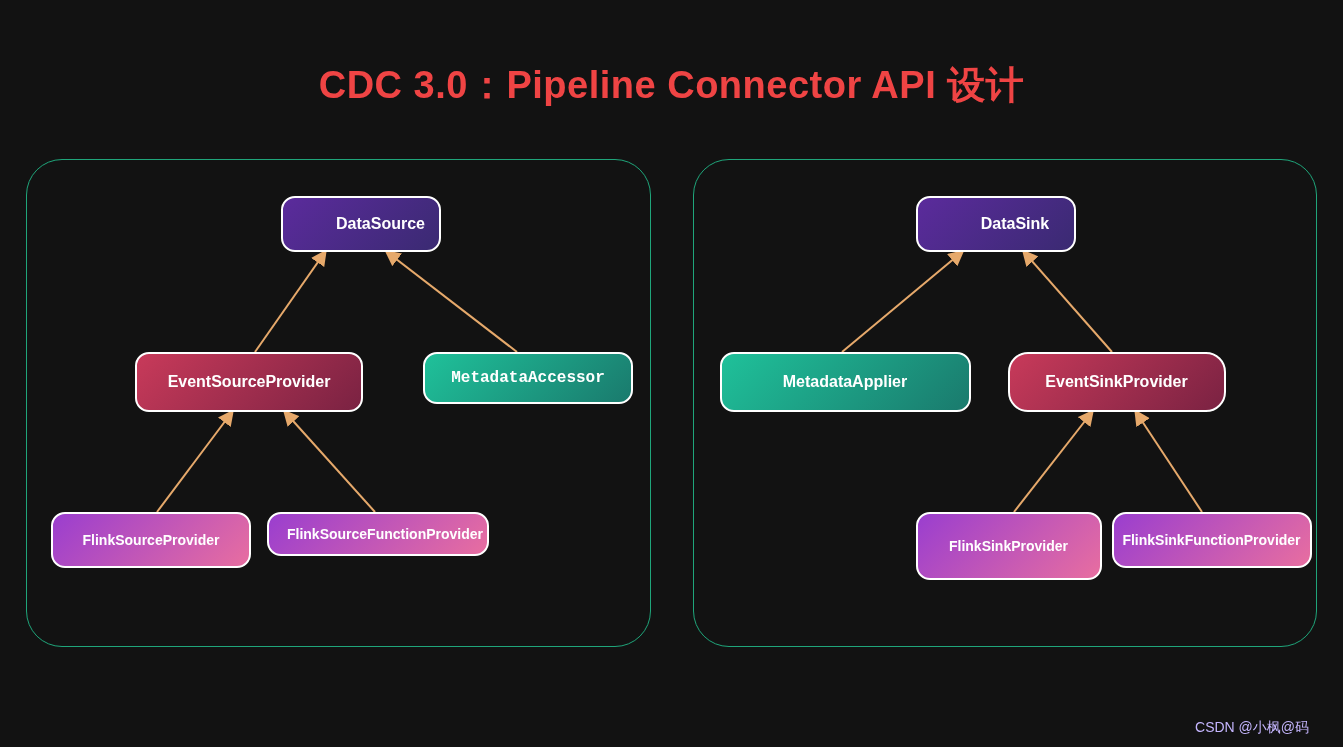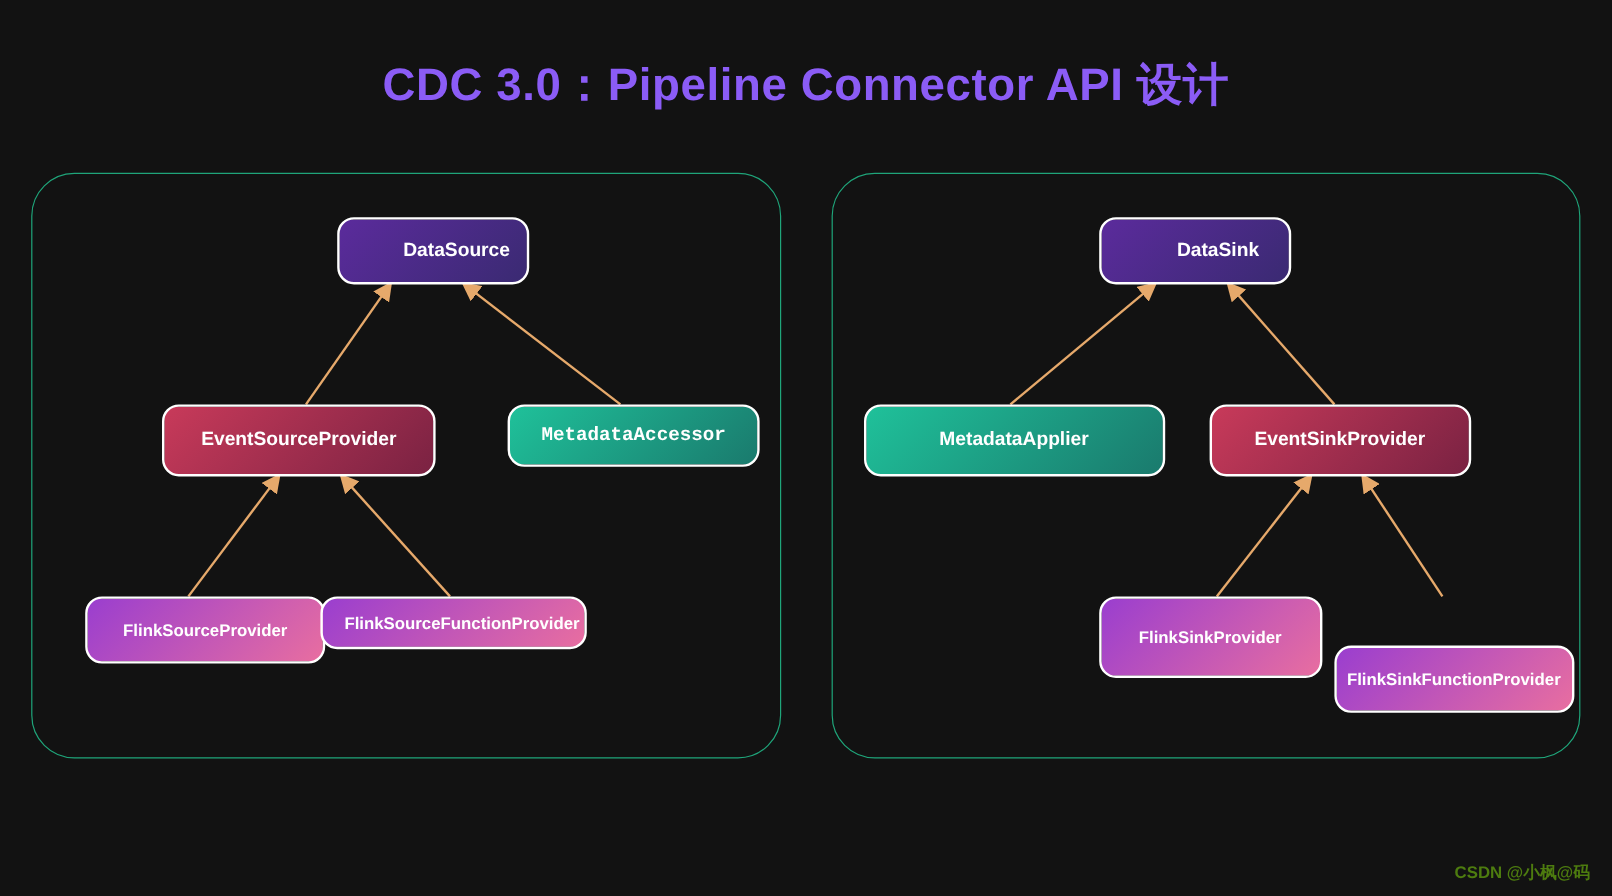--- a/index.html
+++ b/index.html
@@ -5,25 +5,25 @@
 * { margin: 0; padding: 0; box-sizing: border-box; }
 body {
   width: 1343px;
   height: 747px;
   background: #121212;
   font-family: -apple-system, BlinkMacSystemFont, "Segoe UI", Arial, sans-serif;
   position: relative;
   overflow: hidden;
 }
 .title {
-  color: #8b5cf6;
+  color: #ef4444;
   font-size: 38px;
   font-weight: 700;
   text-align: center;
-  padding-top: 45px;
+  padding-top: 60px;
   letter-spacing: 0.5px;
 }
 .panels {
   display: flex;
   justify-content: center;
   gap: 42px;
   margin-top: 48px;
   padding: 0 26px;
 }
 .panel {
@@ -62,24 +62,23 @@
   position: absolute;
   top: 0;
   left: 0;
   width: 100%;
   height: 100%;
   pointer-events: none;
 }
 .watermark {
   position: absolute;
   bottom: 10px;
-  right: 18px;
-  color: #4d7c0f;
+  right: 34px;
+  color: #c4b5fd;
   font-size: 14px;
-  font-weight: bold;
 }
 </style>
 </head>
 <body>
 
 <h1 class="title">CDC 3.0：Pipeline Connector API 设计</h1>
 
 <div class="panels">
 
   <div class="panel">
@@ -97,21 +96,21 @@
 
     <div class="node node-purple" style="left:254px; top:36px; width:160px; height:56px;">
       <span>DataSource</span>
     </div>
     <div class="node node-red" style="left:108px; top:192px; width:228px; height:60px;">
       <span>EventSourceProvider</span>
     </div>
     <div class="node node-teal" style="left:396px; top:192px; width:210px; height:52px;font-family:Liberation Mono, monospace;">
       <span>MetadataAccessor</span>
     </div>
-    <div class="node node-pink" style="left:24px; top:352px; width:200px; height:56px;margin-left:20px;">
+    <div class="node node-pink" style="left:24px; top:352px; width:200px; height:56px;">
       <span>FlinkSourceProvider</span>
     </div>
     <div class="node node-pink" style="left:240px; top:352px; width:222px; height:44px;padding-left:14px;">
       <span>FlinkSourceFunctionProvider</span>
     </div>
   </div>
 
   <div class="panel">
     <svg class="arrows">
       <defs>
@@ -124,26 +123,26 @@
       <line x1="320" y1="352" x2="398" y2="252" stroke="#e6a96b" stroke-width="2" marker-end="url(#ah2)"></line>
       <line x1="508" y1="352" x2="442" y2="252" stroke="#e6a96b" stroke-width="2" marker-end="url(#ah2)"></line>
     </svg>
 
     <div class="node node-purple" style="left:222px; top:36px; width:160px; height:56px;">
       <span>DataSink</span>
     </div>
     <div class="node node-teal" style="left:26px; top:192px; width:251px; height:60px;">
       <span>MetadataApplier</span>
     </div>
-    <div class="node node-red" style="left:314px; top:192px; width:218px; height:60px;">
+    <div class="node node-red" style="left:314px; top:192px; width:218px; height:60px;border-radius:20px;">
       <span>EventSinkProvider</span>
     </div>
     <div class="node node-pink" style="left:222px; top:352px; width:186px; height:68px;">
       <span>FlinkSinkProvider</span>
     </div>
-    <div class="node node-pink" style="left:418px; top:352px; width:200px; height:56px;margin-top:41px;">
+    <div class="node node-pink" style="left:418px; top:352px; width:200px; height:56px;">
       <span>FlinkSinkFunctionProvider</span>
     </div>
   </div>
 
 </div>
 
 <div class="watermark">CSDN @小枫@码</div>
 
 </body></html>

